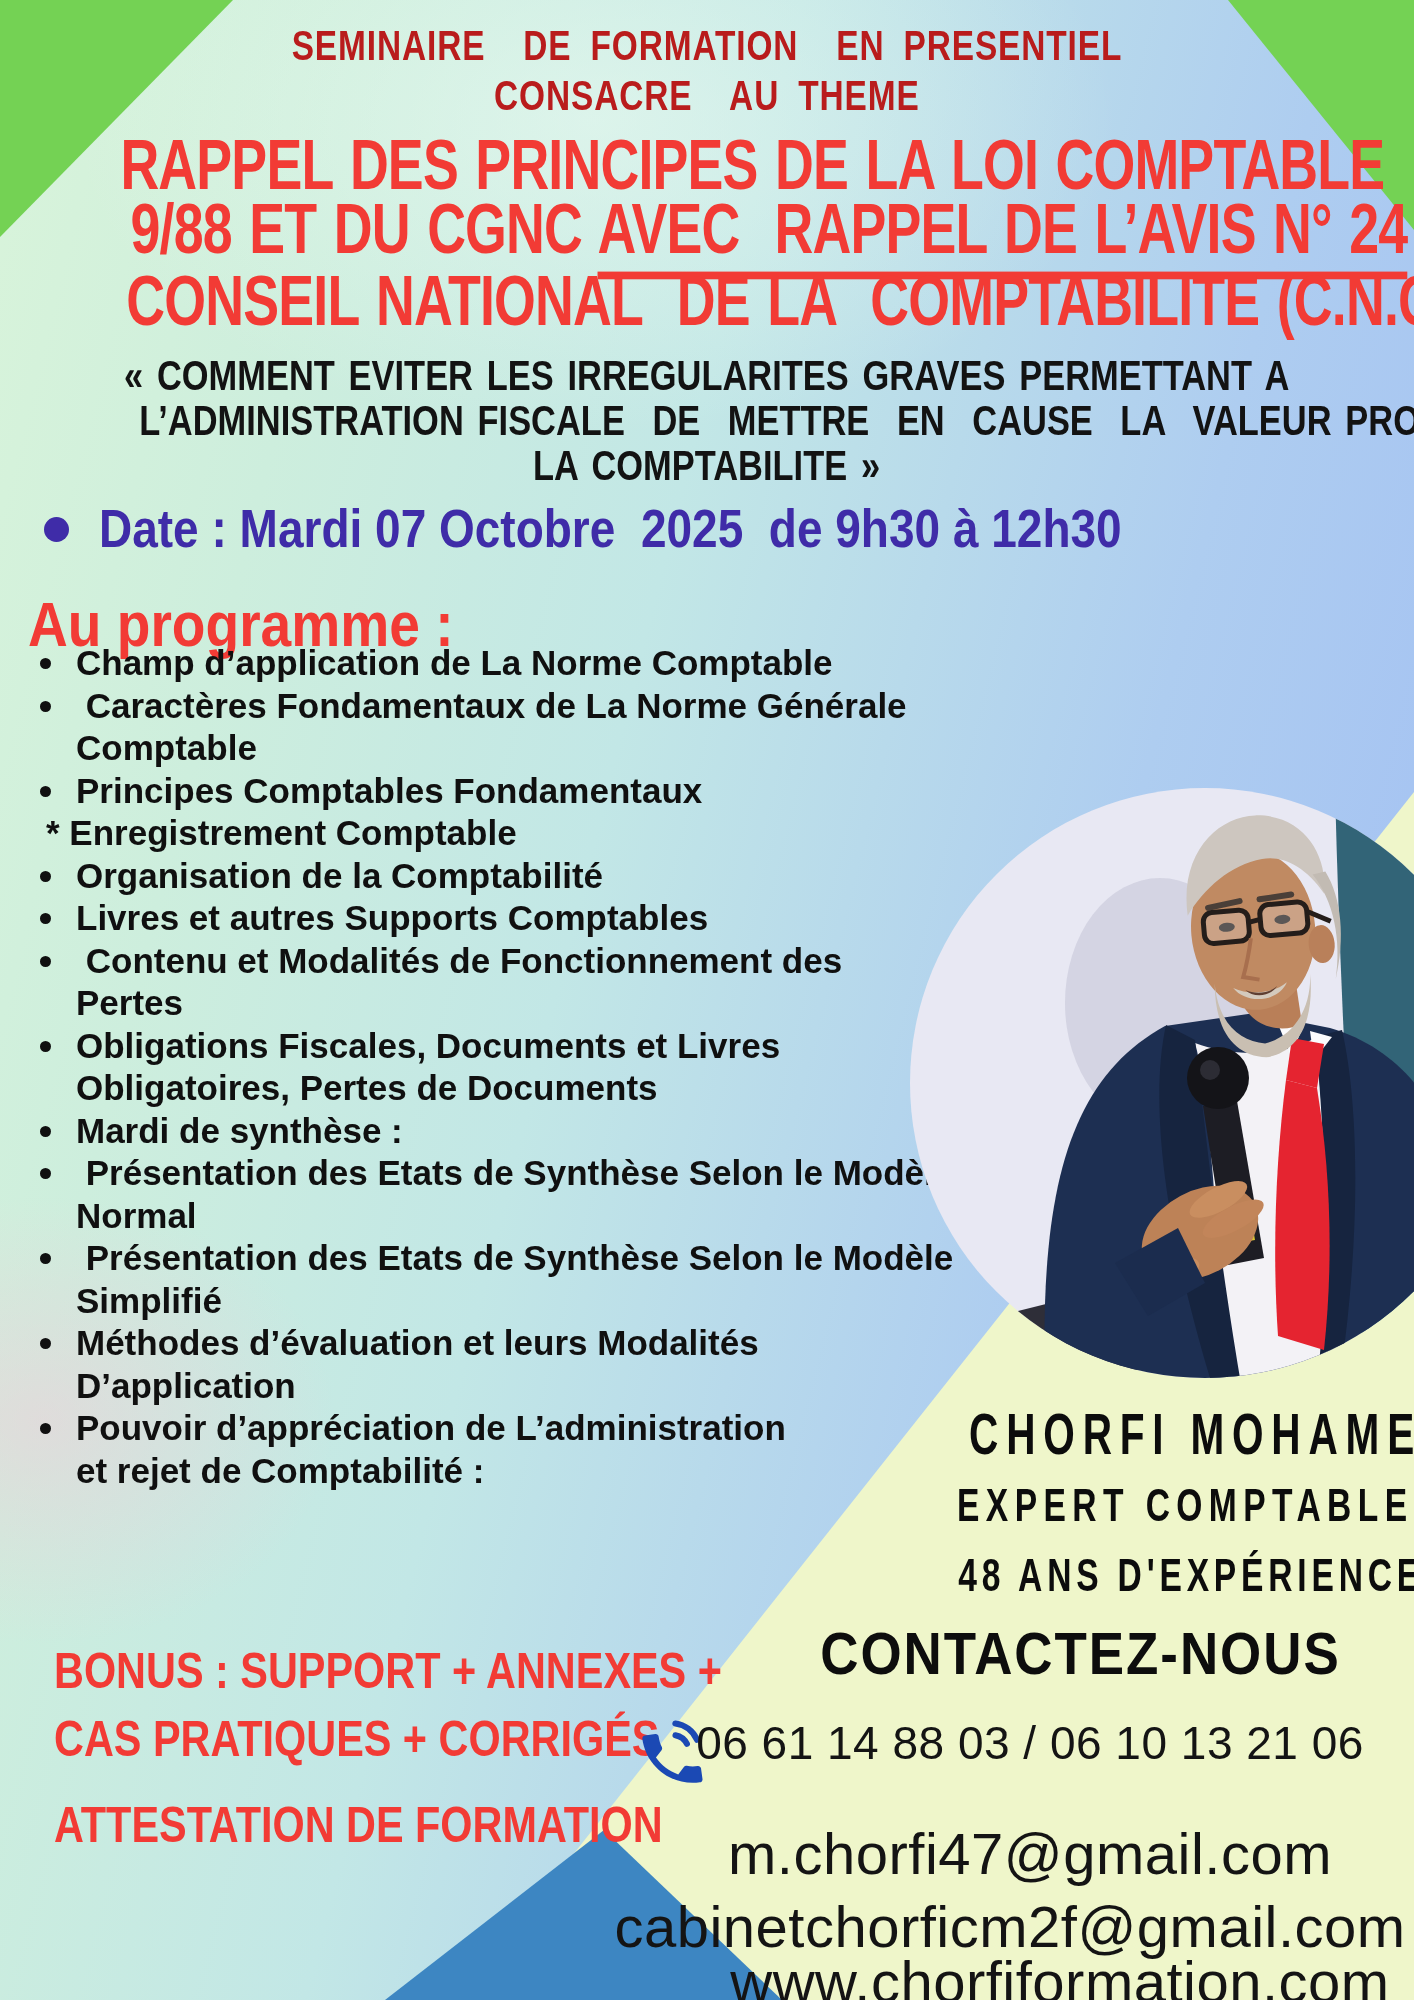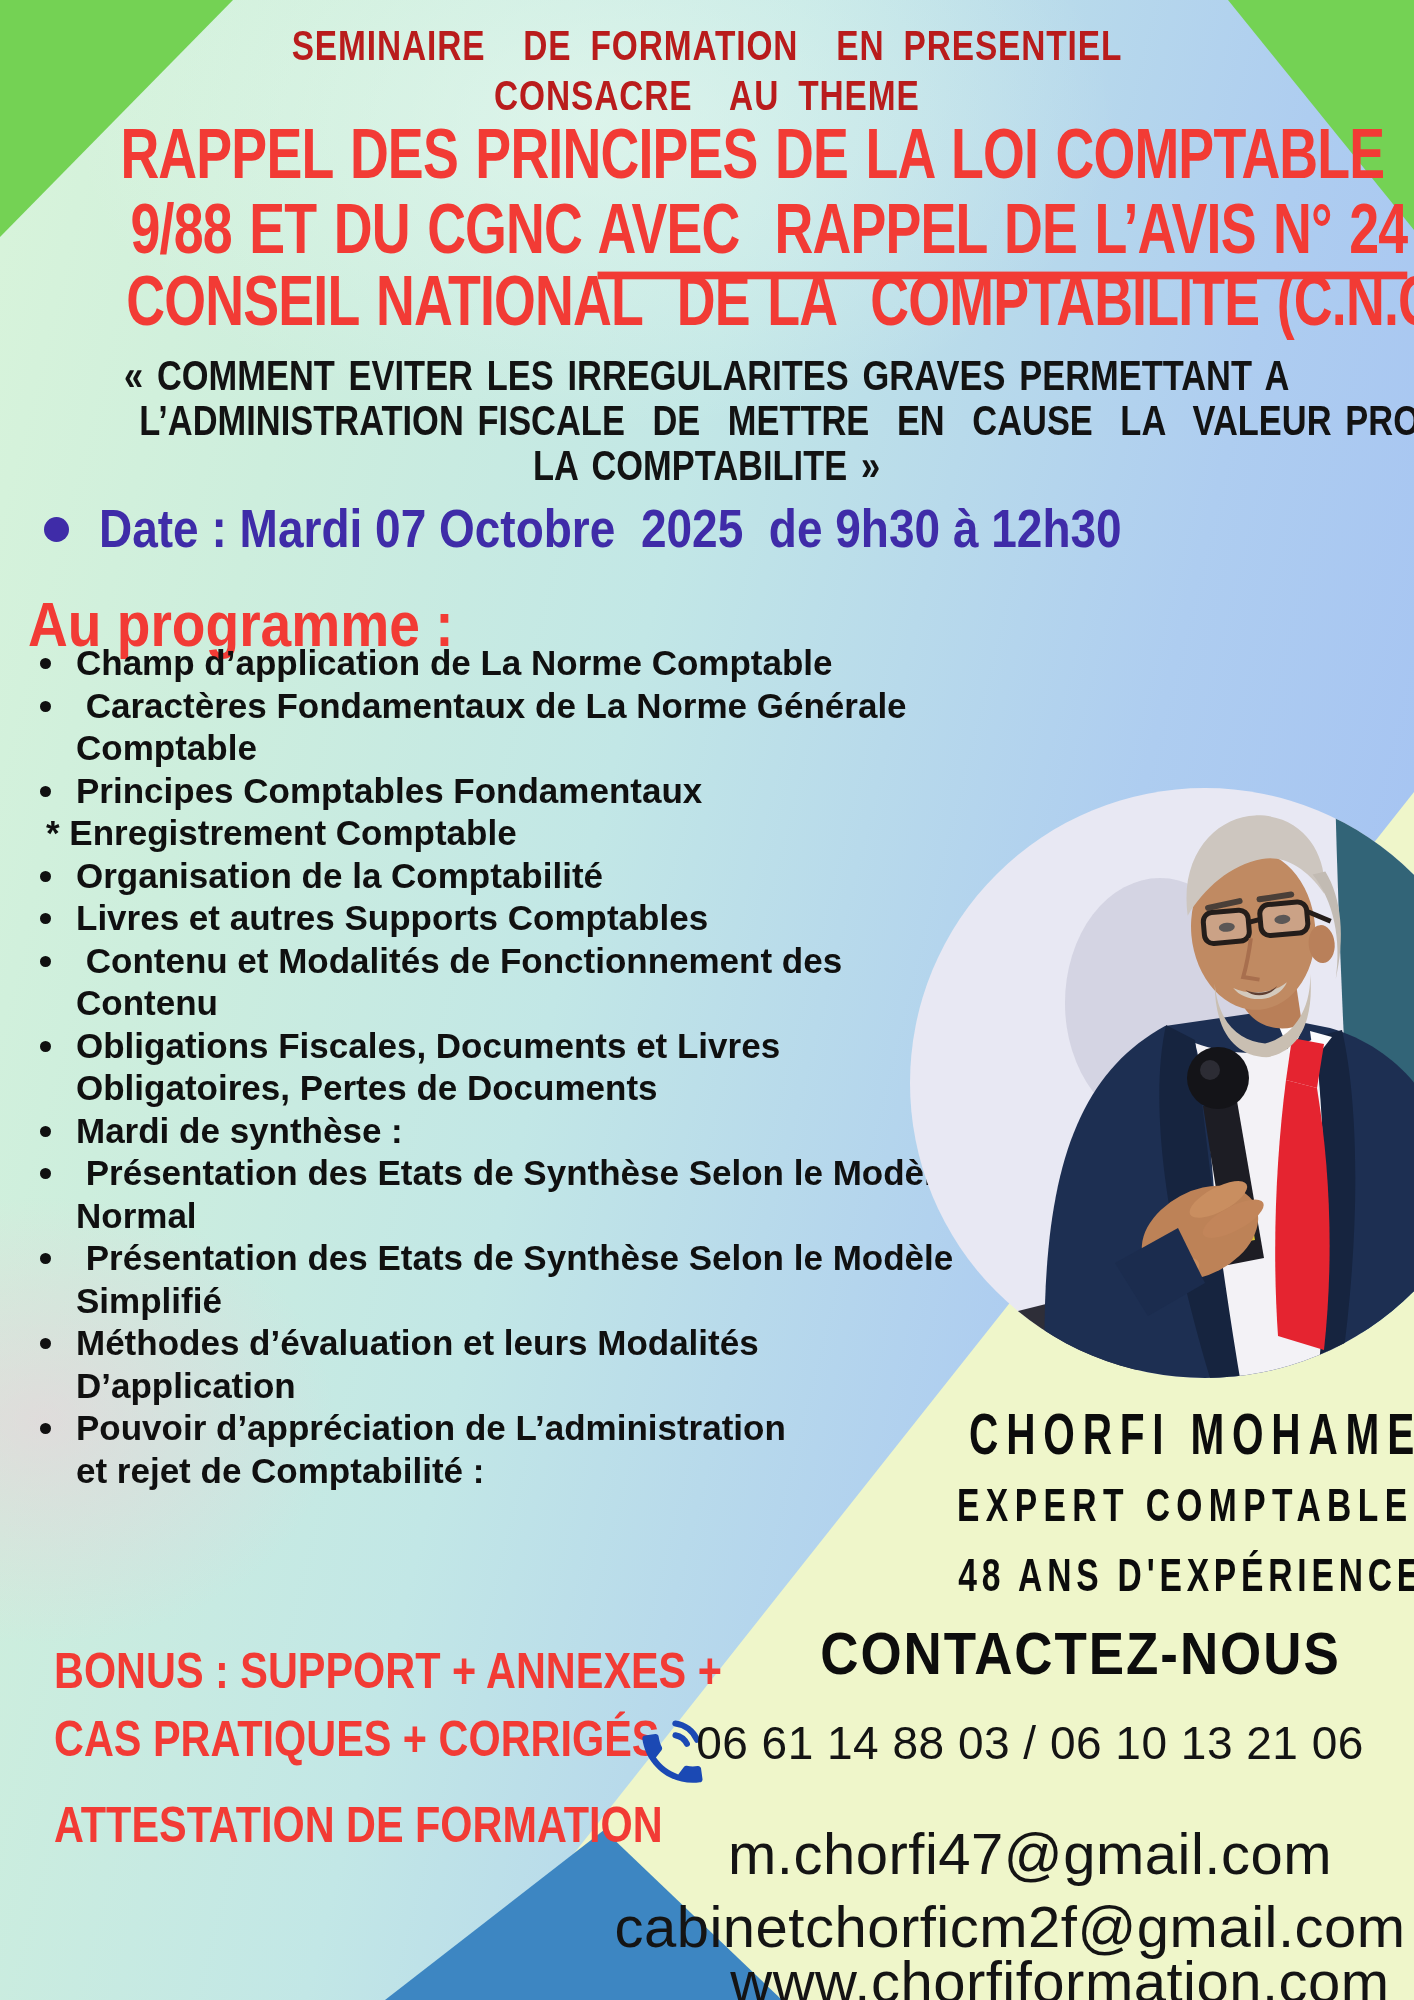--- a/index.html
+++ b/index.html
@@ -24,21 +24,21 @@
   .cline{position:absolute;left:0;width:100%;text-align:center;}
   .in{display:inline-block;transform-origin:center top;white-space:pre;}
   .inL{display:inline-block;transform-origin:left top;white-space:pre;}
   
   .hdr{font-weight:700;color:#b91c1c;}
   .hdr .in{transform:scale(.88,1.12);font-size:38px;letter-spacing:1px;word-spacing:10px;}
   #hdr1{top:22px;} #hdr2{top:72px;}
   
   .tl{font-weight:700;color:var(--accent-red,#f23b35);}
   .tl .in{transform:scale(.84,1.1);font-size:64px;letter-spacing:-1px;word-spacing:4px;}
-  #tl1{top:113px;} #tl2{top:188px;} #tl3{top:260px;}
+  #tl1{top:124px;} #tl2{top:188px;} #tl3{top:260px;}
   .unl{border-bottom:7px solid currentColor;padding-bottom:3px;}
   
   .ql{font-weight:700;color:#131313;}
   .ql .in{transform:scale(.84,1.05);font-size:41px;word-spacing:5px;}
   #ql1{top:351px;} #ql2{top:396px;} #ql3{top:441px;}
   
   #date{position:absolute;top:500px;left:44px;display:flex;align-items:center;color:var(--date-purple,#3f2ca8);}
   #date .dot{width:25px;height:25px;border-radius:50%;background:var(--date-purple,#3f2ca8);margin-right:30px;flex:0 0 auto;}
   #date .txt{font-size:50px;font-weight:700;white-space:pre;display:inline-block;transform:scale(.92,1.06);transform-origin:left center;}
   
@@ -99,21 +99,21 @@
   <div id="prog-h"><span class="inL">Au programme :</span></div>
   <div id="plist">
     <div class="pl dot">Champ d’application de La Norme Comptable</div>
     <div class="pl dot"> Caractères Fondamentaux de La Norme Générale</div>
     <div class="pl">Comptable</div>
     <div class="pl dot">Principes Comptables Fondamentaux</div>
     <div class="pl star">* Enregistrement Comptable</div>
     <div class="pl dot">Organisation de la Comptabilité</div>
     <div class="pl dot">Livres et autres Supports Comptables</div>
     <div class="pl dot"> Contenu et Modalités de Fonctionnement des</div>
-    <div class="pl">Contenu</div>
+    <div class="pl">Pertes</div>
     <div class="pl dot">Obligations Fiscales, Documents et Livres</div>
     <div class="pl">Obligatoires, Pertes de Documents</div>
     <div class="pl dot">Mardi de synthèse :</div>
     <div class="pl dot"> Présentation des Etats de Synthèse Selon le Modèle</div>
     <div class="pl">Normal</div>
     <div class="pl dot"> Présentation des Etats de Synthèse Selon le Modèle</div>
     <div class="pl">Simplifié</div>
     <div class="pl dot">Méthodes d’évaluation et leurs Modalités</div>
     <div class="pl">D’application</div>
     <div class="pl dot">Pouvoir d’appréciation de L’administration</div>

